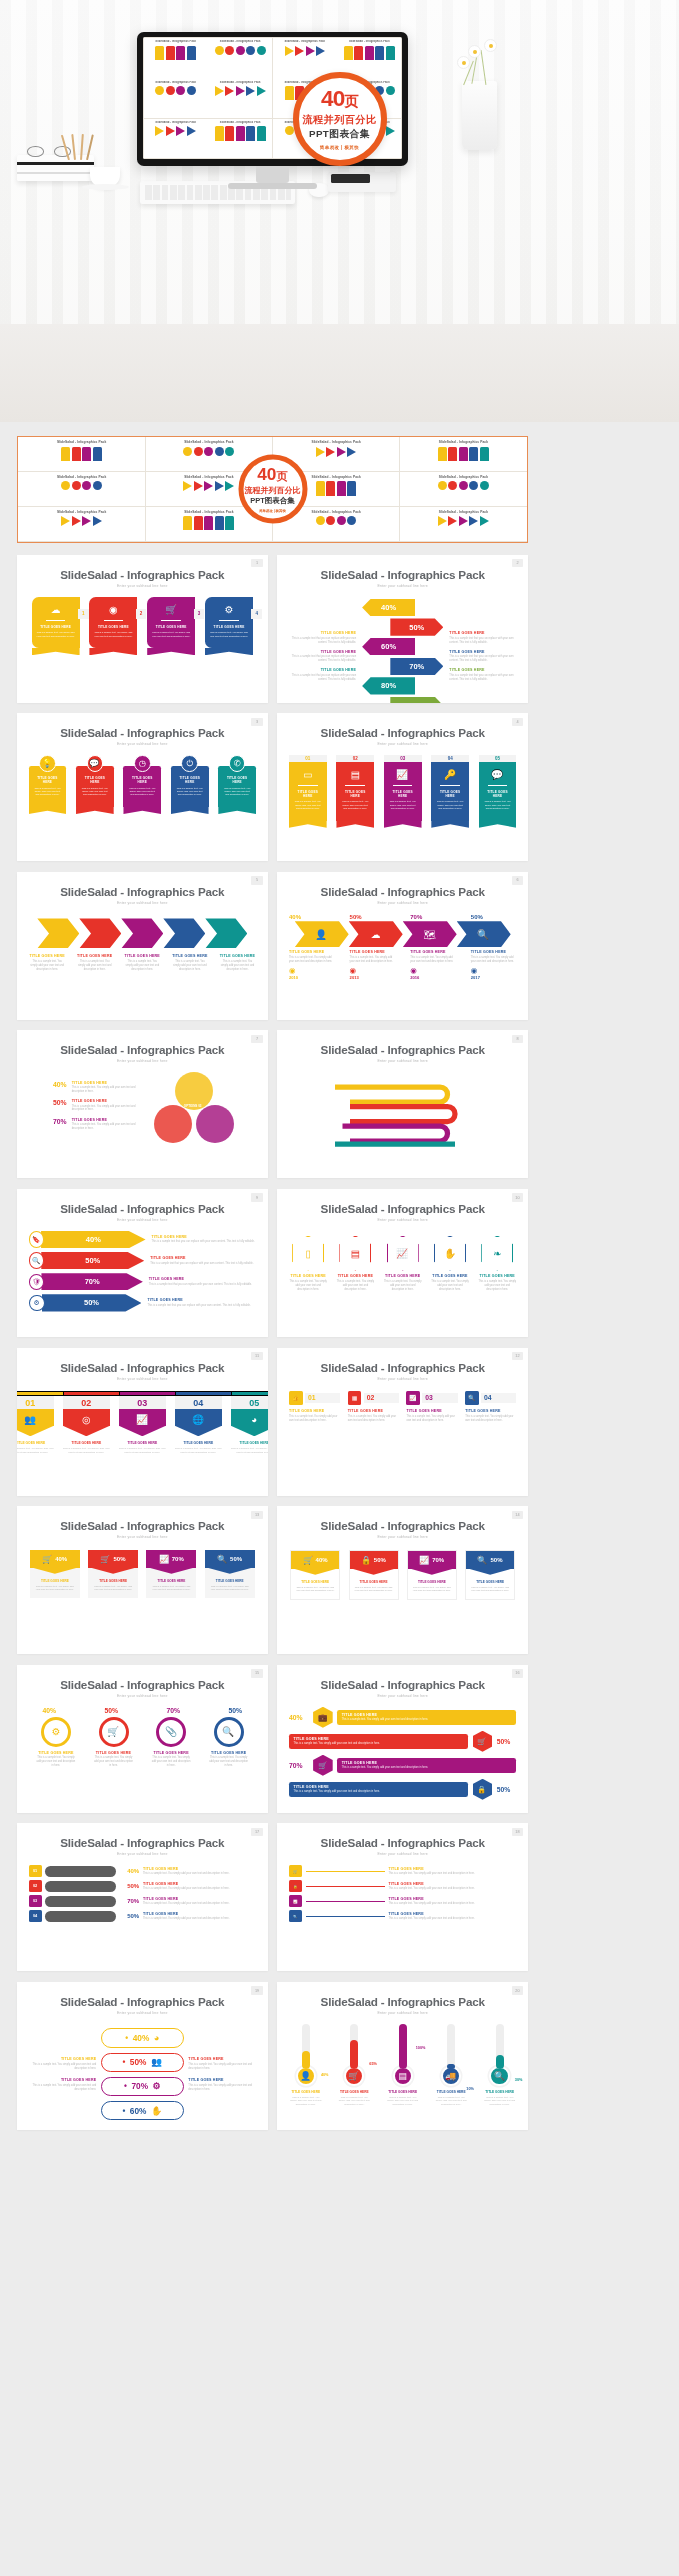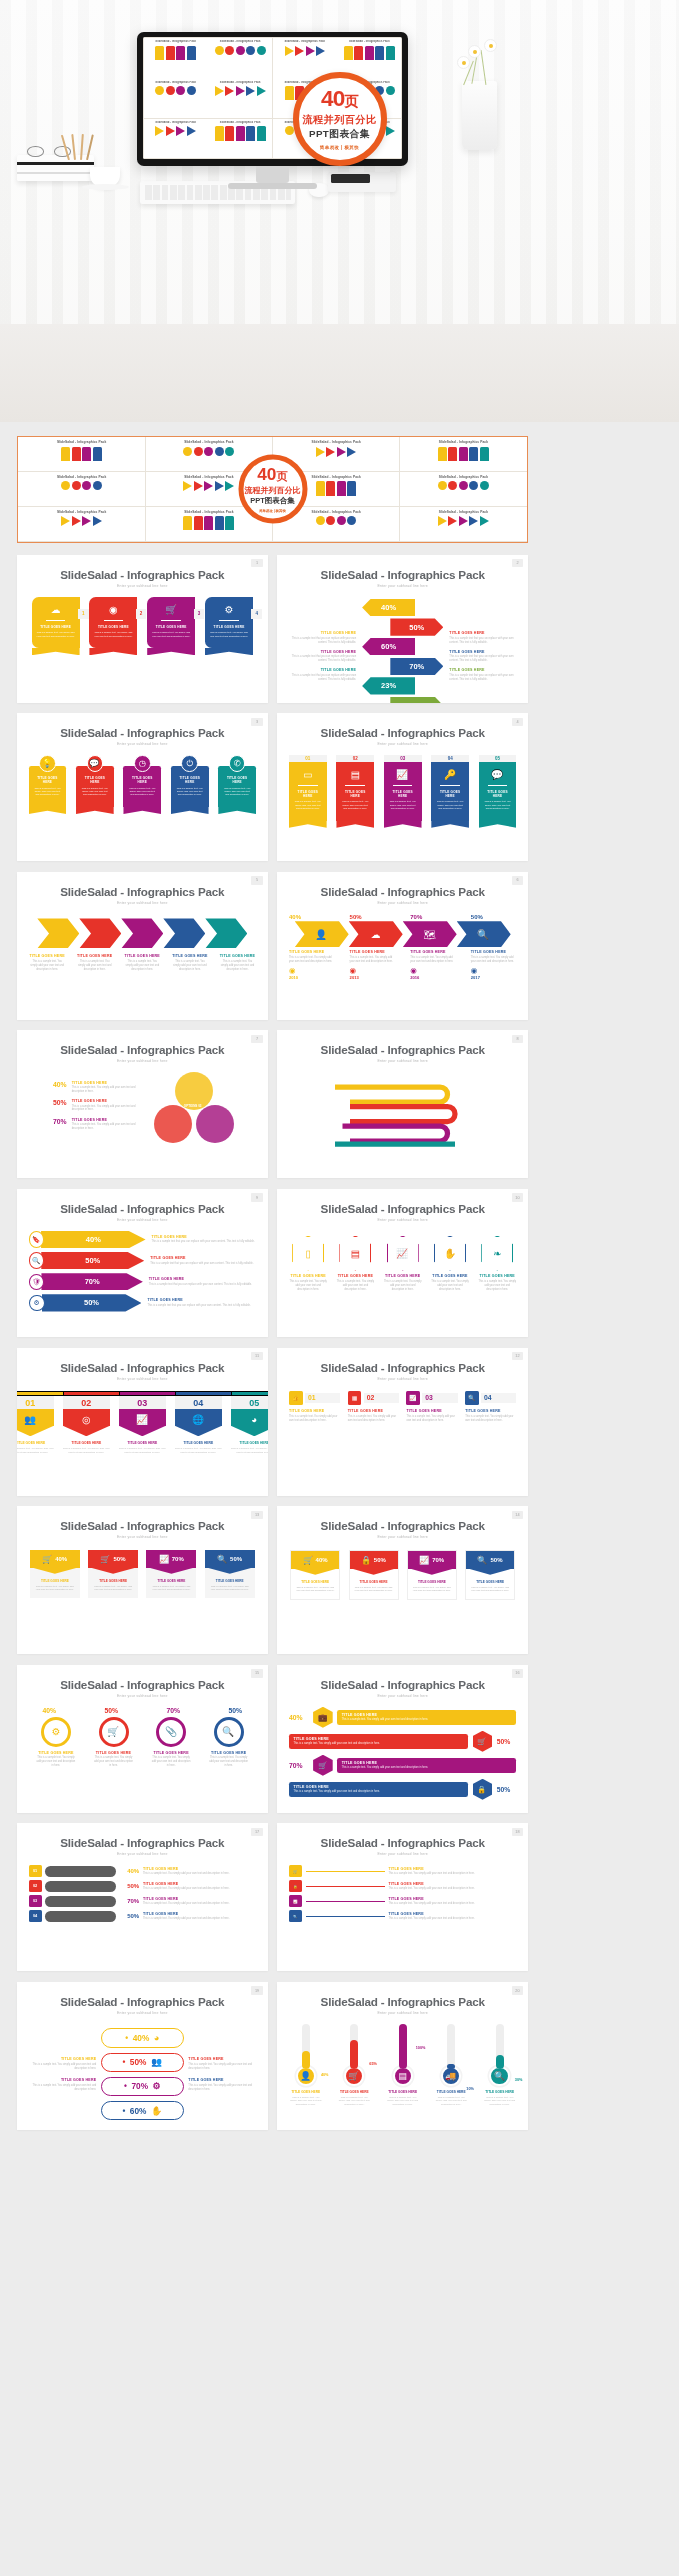--- a/index.html
+++ b/index.html
@@ -614,21 +614,21 @@
               </div>
               <div style="display: flex; align-items: center; margin: 2.3px 0px; justify-content: flex-end;">
                 <div class="pbar" style="width: 53px;">
                   <div class="sh" style="background: rgb(39, 89, 155);"></div>
                   <span class="gl">70%</span>
                 </div>
               </div>
               <div style="display: flex; align-items: center; margin: 2.3px 0px; justify-content: flex-start;">
                 <div class="pbar" style="width: 53px;">
                   <div class="sh" style="background: rgb(14, 148, 144); clip-path: polygon(16% 0px, 100% 0px, 100% 100%, 16% 100%, 0px 50%);"></div>
-                  <span class="gl">23%</span>
+                  <span class="gl">80%</span>
                 </div>
               </div>
               <div style="display: flex; align-items: center; margin: 2.3px 0px; justify-content: flex-end;">
                 <div class="pbar" style="width: 53px;">
                   <div class="sh" style="background: rgb(124, 169, 58);"></div>
                   <span class="gl">90%</span>
                 </div>
               </div>
             </div>
             <div style="width: 81px;">

